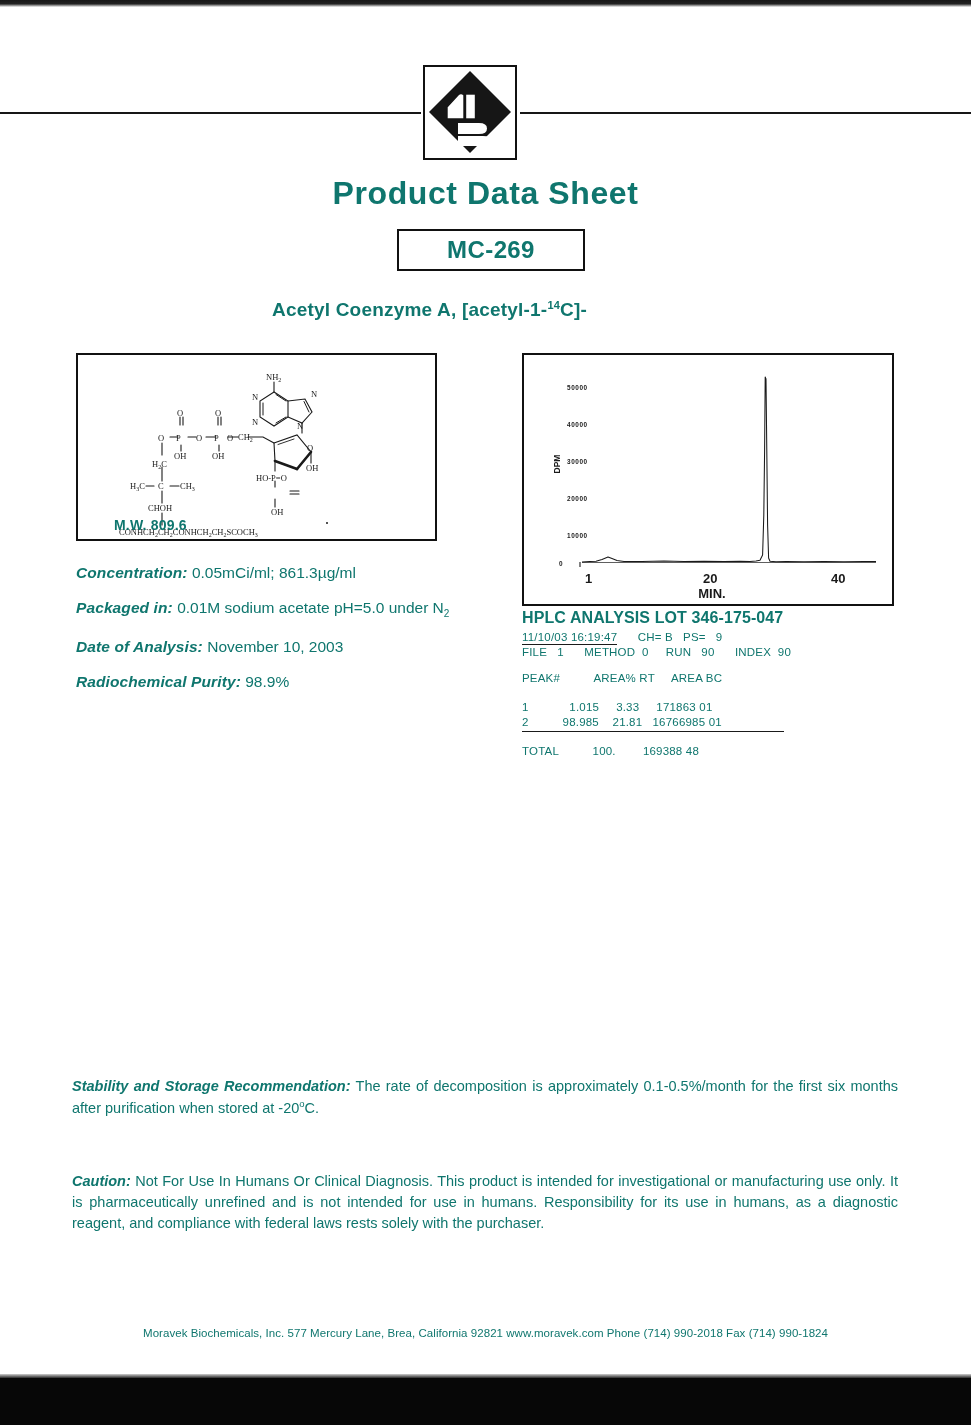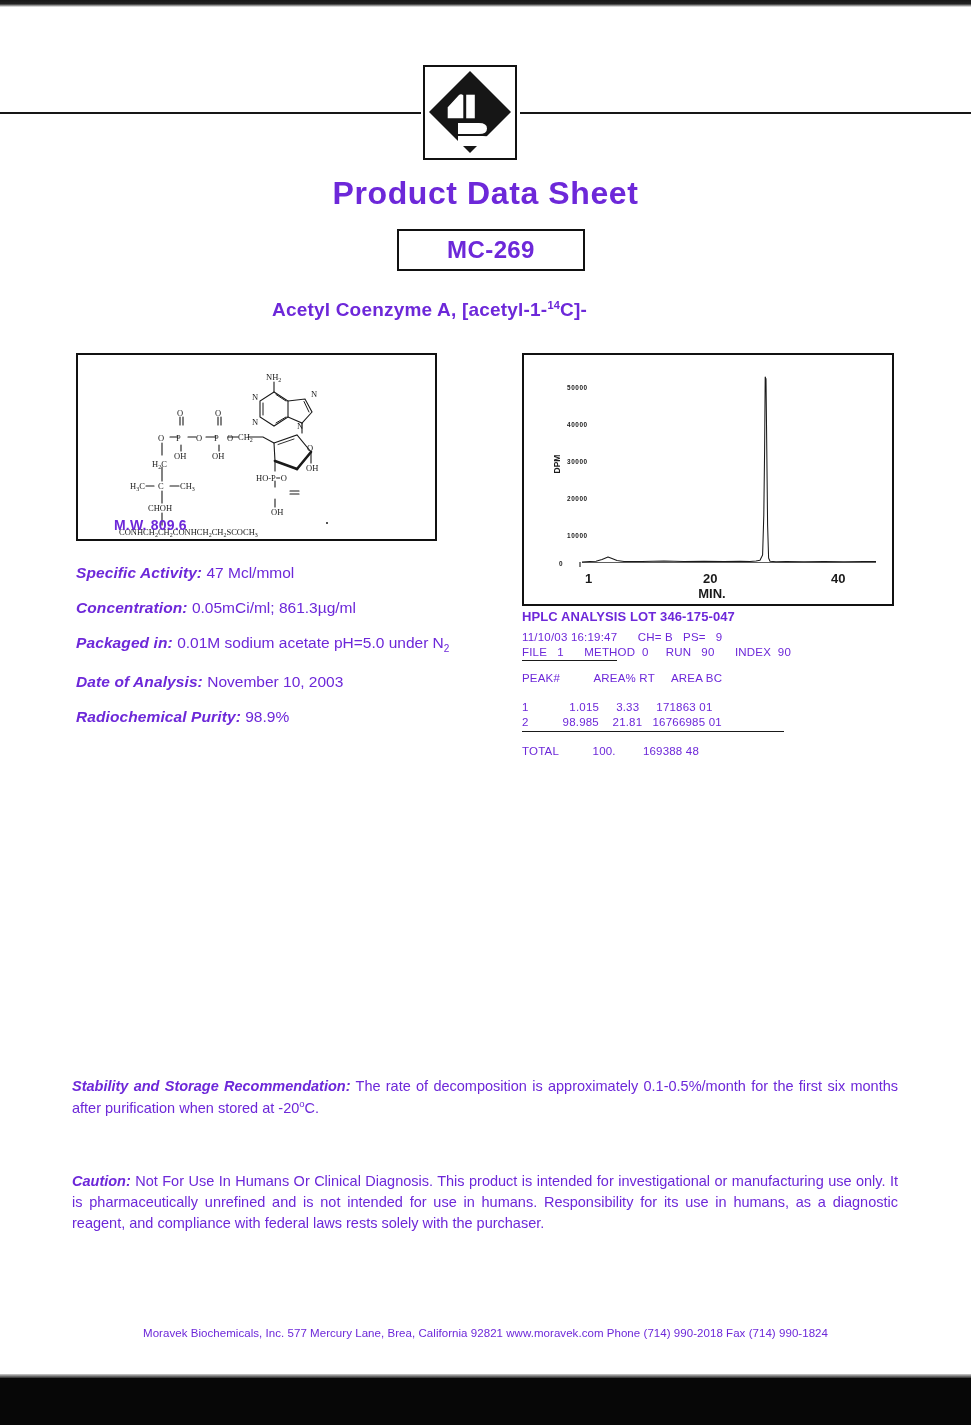--- a/index.html
+++ b/index.html
@@ -7,21 +7,21 @@
     padding: 0;
     background: #555;
   }
   .page {
     position: relative;
     width: 971px;
     height: 1425px;
     background: #ffffff;
     overflow: hidden;
     font-family: "Liberation Sans", sans-serif;
-    color: #6d28d9;
+    color: #0f766e;
   }
   
   .scan-top {
     position: absolute; left: 0; top: 0; width: 971px; height: 7px;
     background: linear-gradient(180deg,#171717 0%, #222 55%, #f6f6f6 100%);
   }
   .scan-bottom {
     position: absolute; left: 0; bottom: 0; width: 971px; height: 48px;
     background: #070707;
   }
@@ -120,36 +120,36 @@
     width: 372px; height: 253px;
     border: 2px solid #111;
     box-sizing: border-box;
     background: #fff;
   }
   .chrom-svg { position: absolute; left: 0; top: 0; }
 
   .hplc-title {
     position: absolute;
     left: 522px; top: 609px;
-    font-size: 13px; font-weight: bold; letter-spacing: 0.1px;
+    font-size: 16px; font-weight: bold; letter-spacing: 0.1px;
   }
 
   
   .hplc-report {
     position: absolute;
     left: 522px; top: 631px;
     width: 380px;
     font-size: 11.5px;
     letter-spacing: 0.2px;
   }
   .hplc-report .line { white-space: pre; height: 15px; }
   .hplc-report .underlined {
     display: inline-block;
     border-bottom: 1.5px solid #1a1a1a;
-    padding-bottom: 17px;
+    padding-bottom: 1px;
   }
   .peak-table { margin-top: 11px; }
   .peak-head { white-space: pre; margin-bottom: 17px; }
   .peak-rows { border-bottom: 1.5px solid #1a1a1a; width: 262px; }
   .peak-row { white-space: pre; height: 15px; }
   .peak-total { white-space: pre; margin-top: 13px; }
 
   
   .para {
     position: absolute;
@@ -295,24 +295,20 @@
         <text x="193" y="160">OH</text>
         <text x="41" y="180">CONHCH<tspan font-size="6" dy="2">2</tspan><tspan dy="-2">CH</tspan><tspan font-size="6" dy="2">2</tspan><tspan dy="-2">CONHCH</tspan><tspan font-size="6" dy="2">2</tspan><tspan dy="-2">CH</tspan><tspan font-size="6" dy="2">2</tspan><tspan dy="-2">SCOCH</tspan><tspan font-size="6" dy="2">3</tspan></text>
       </g>
       <circle cx="249" cy="168" r="1" fill="#1a1a1a"></circle>
     </svg>
     <div class="mw-label">M.W. 809.6</div>
   </div>
 
   <div class="info-list">
     <div class="info-row">
-      <span class="info-label">Specific Activity:</span>
-      <span class="info-value">47 Mcl/mmol</span>
-    </div>
-    <div class="info-row">
       <span class="info-label">Concentration:</span>
       <span class="info-value">0.05mCi/ml; 861.3µg/ml</span>
     </div>
     <div class="info-row">
       <span class="info-label">Packaged in:</span>
       <span class="info-value"><span>0.01M sodium acetate pH=5.0 under N</span><sub>2</sub></span>
     </div>
     <div class="info-row">
       <span class="info-label">Date of Analysis:</span>
       <span class="info-value">November 10, 2003</span>

